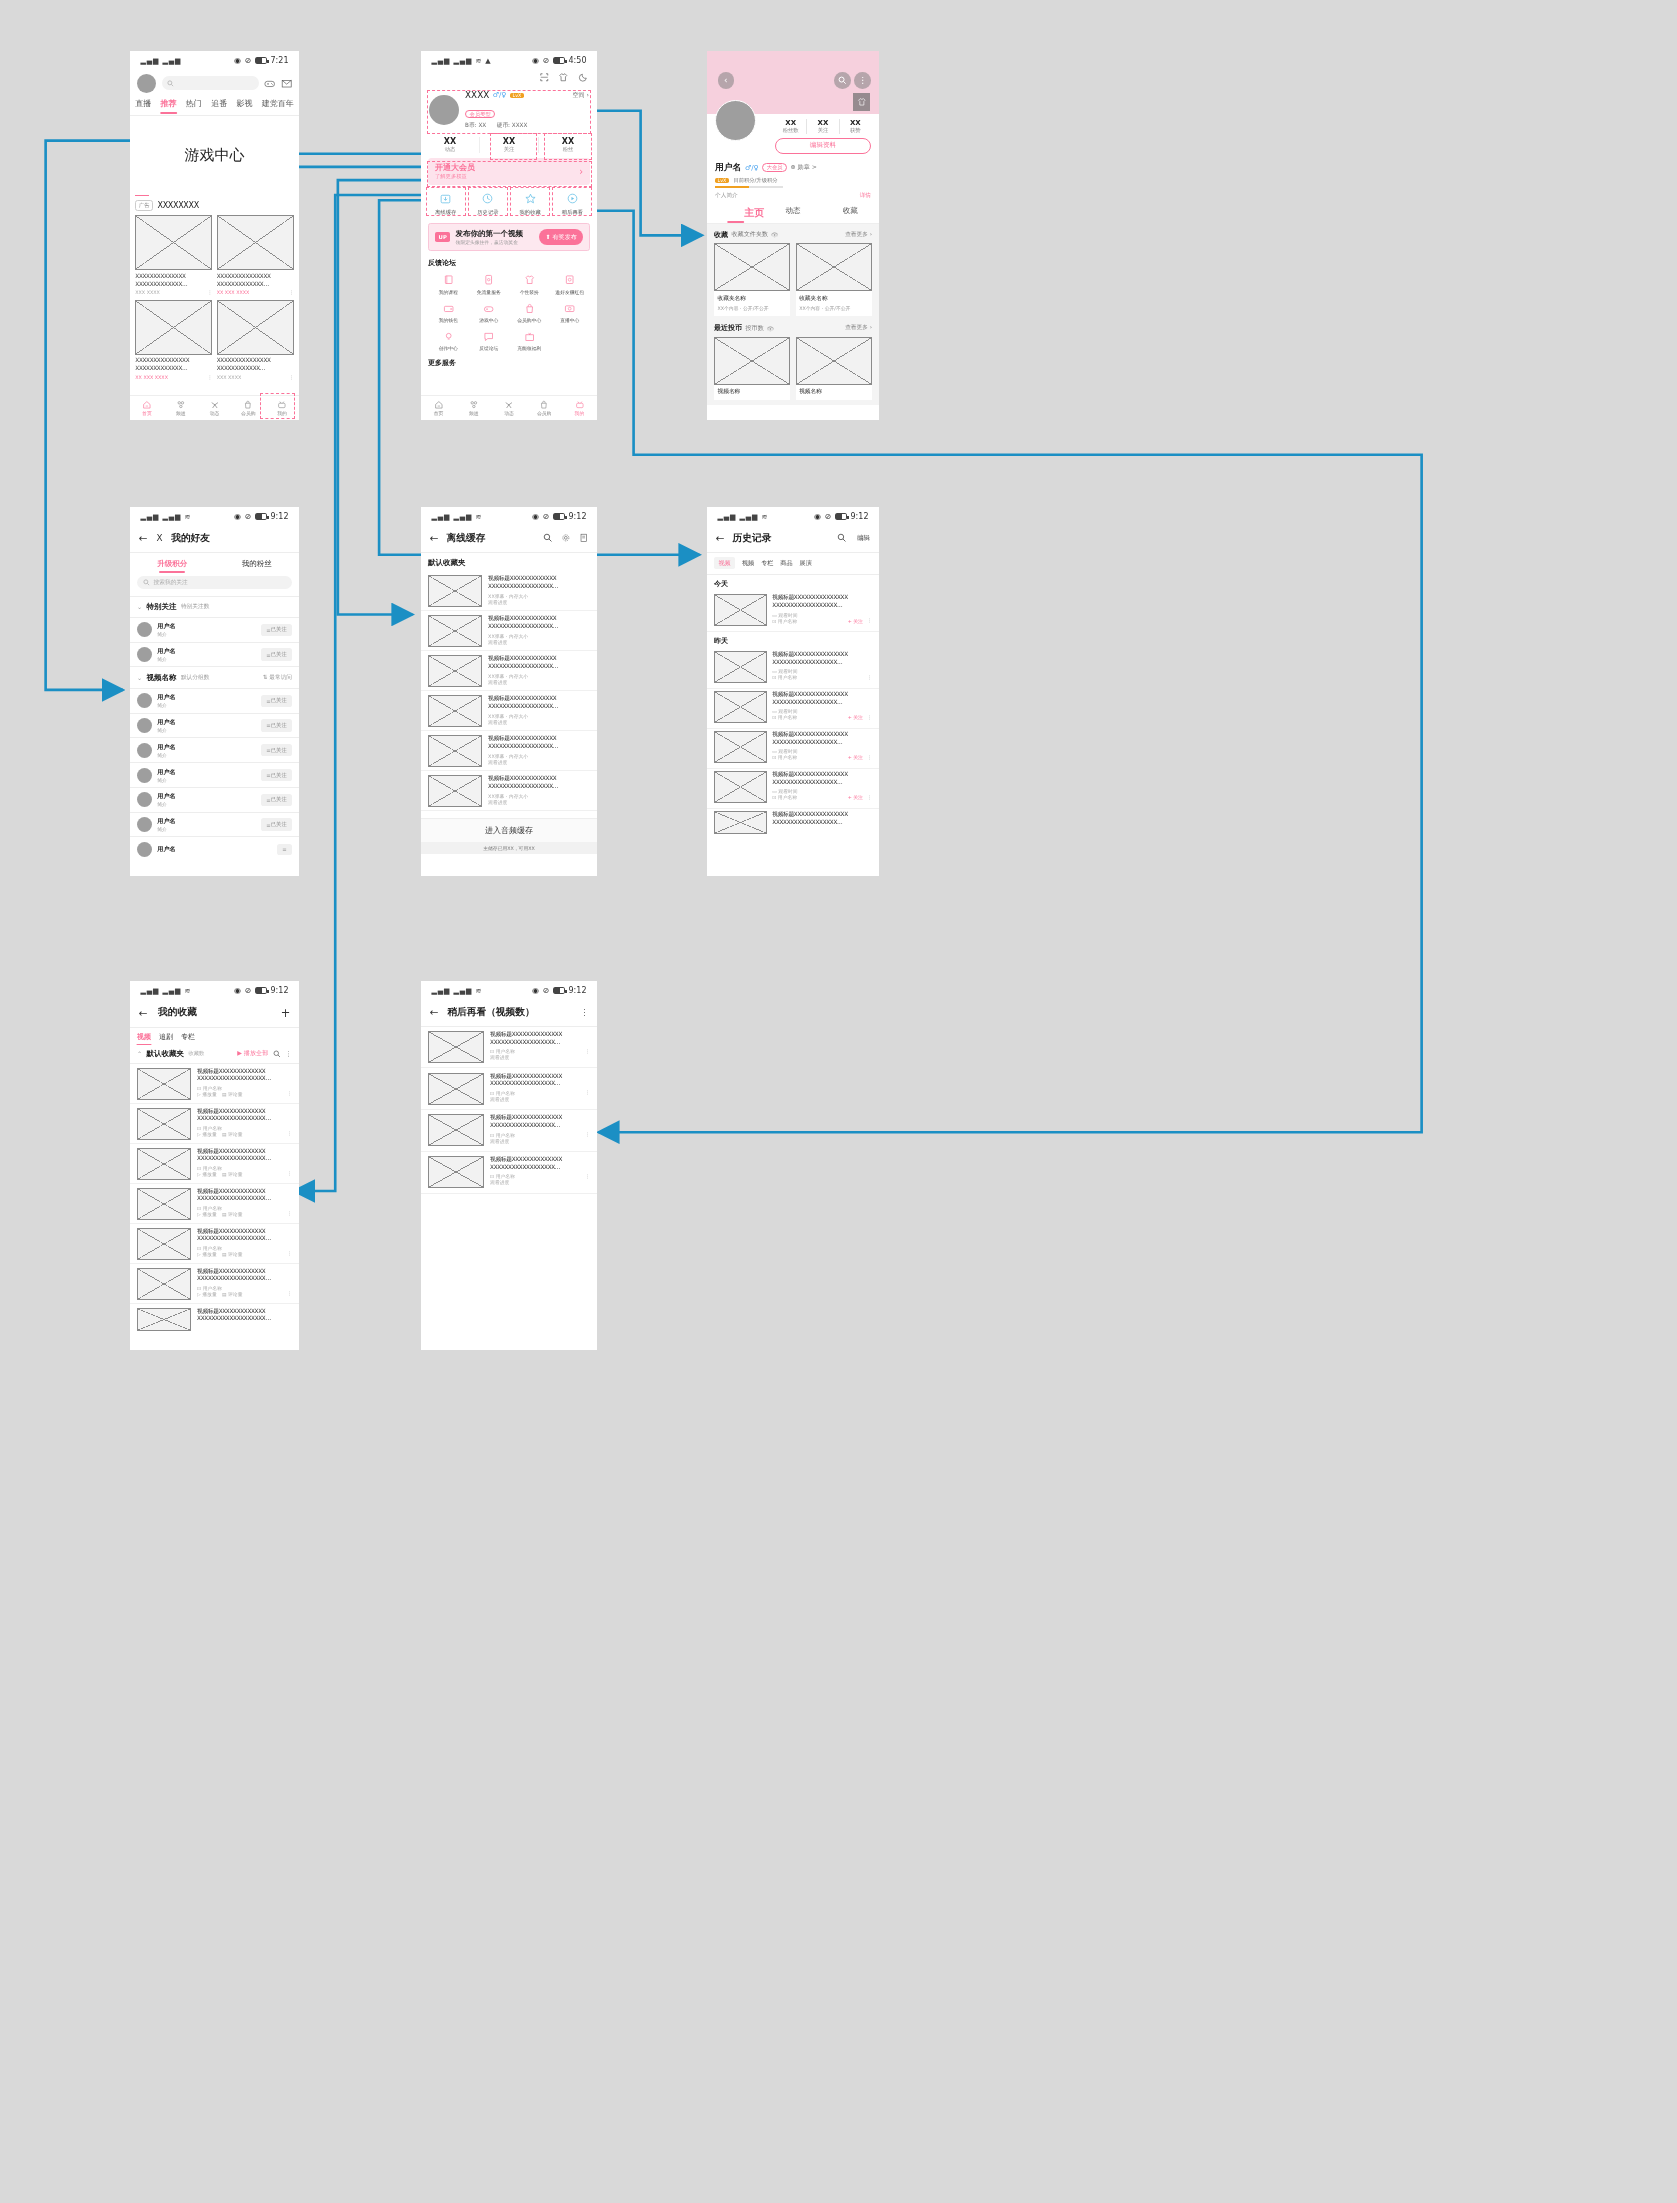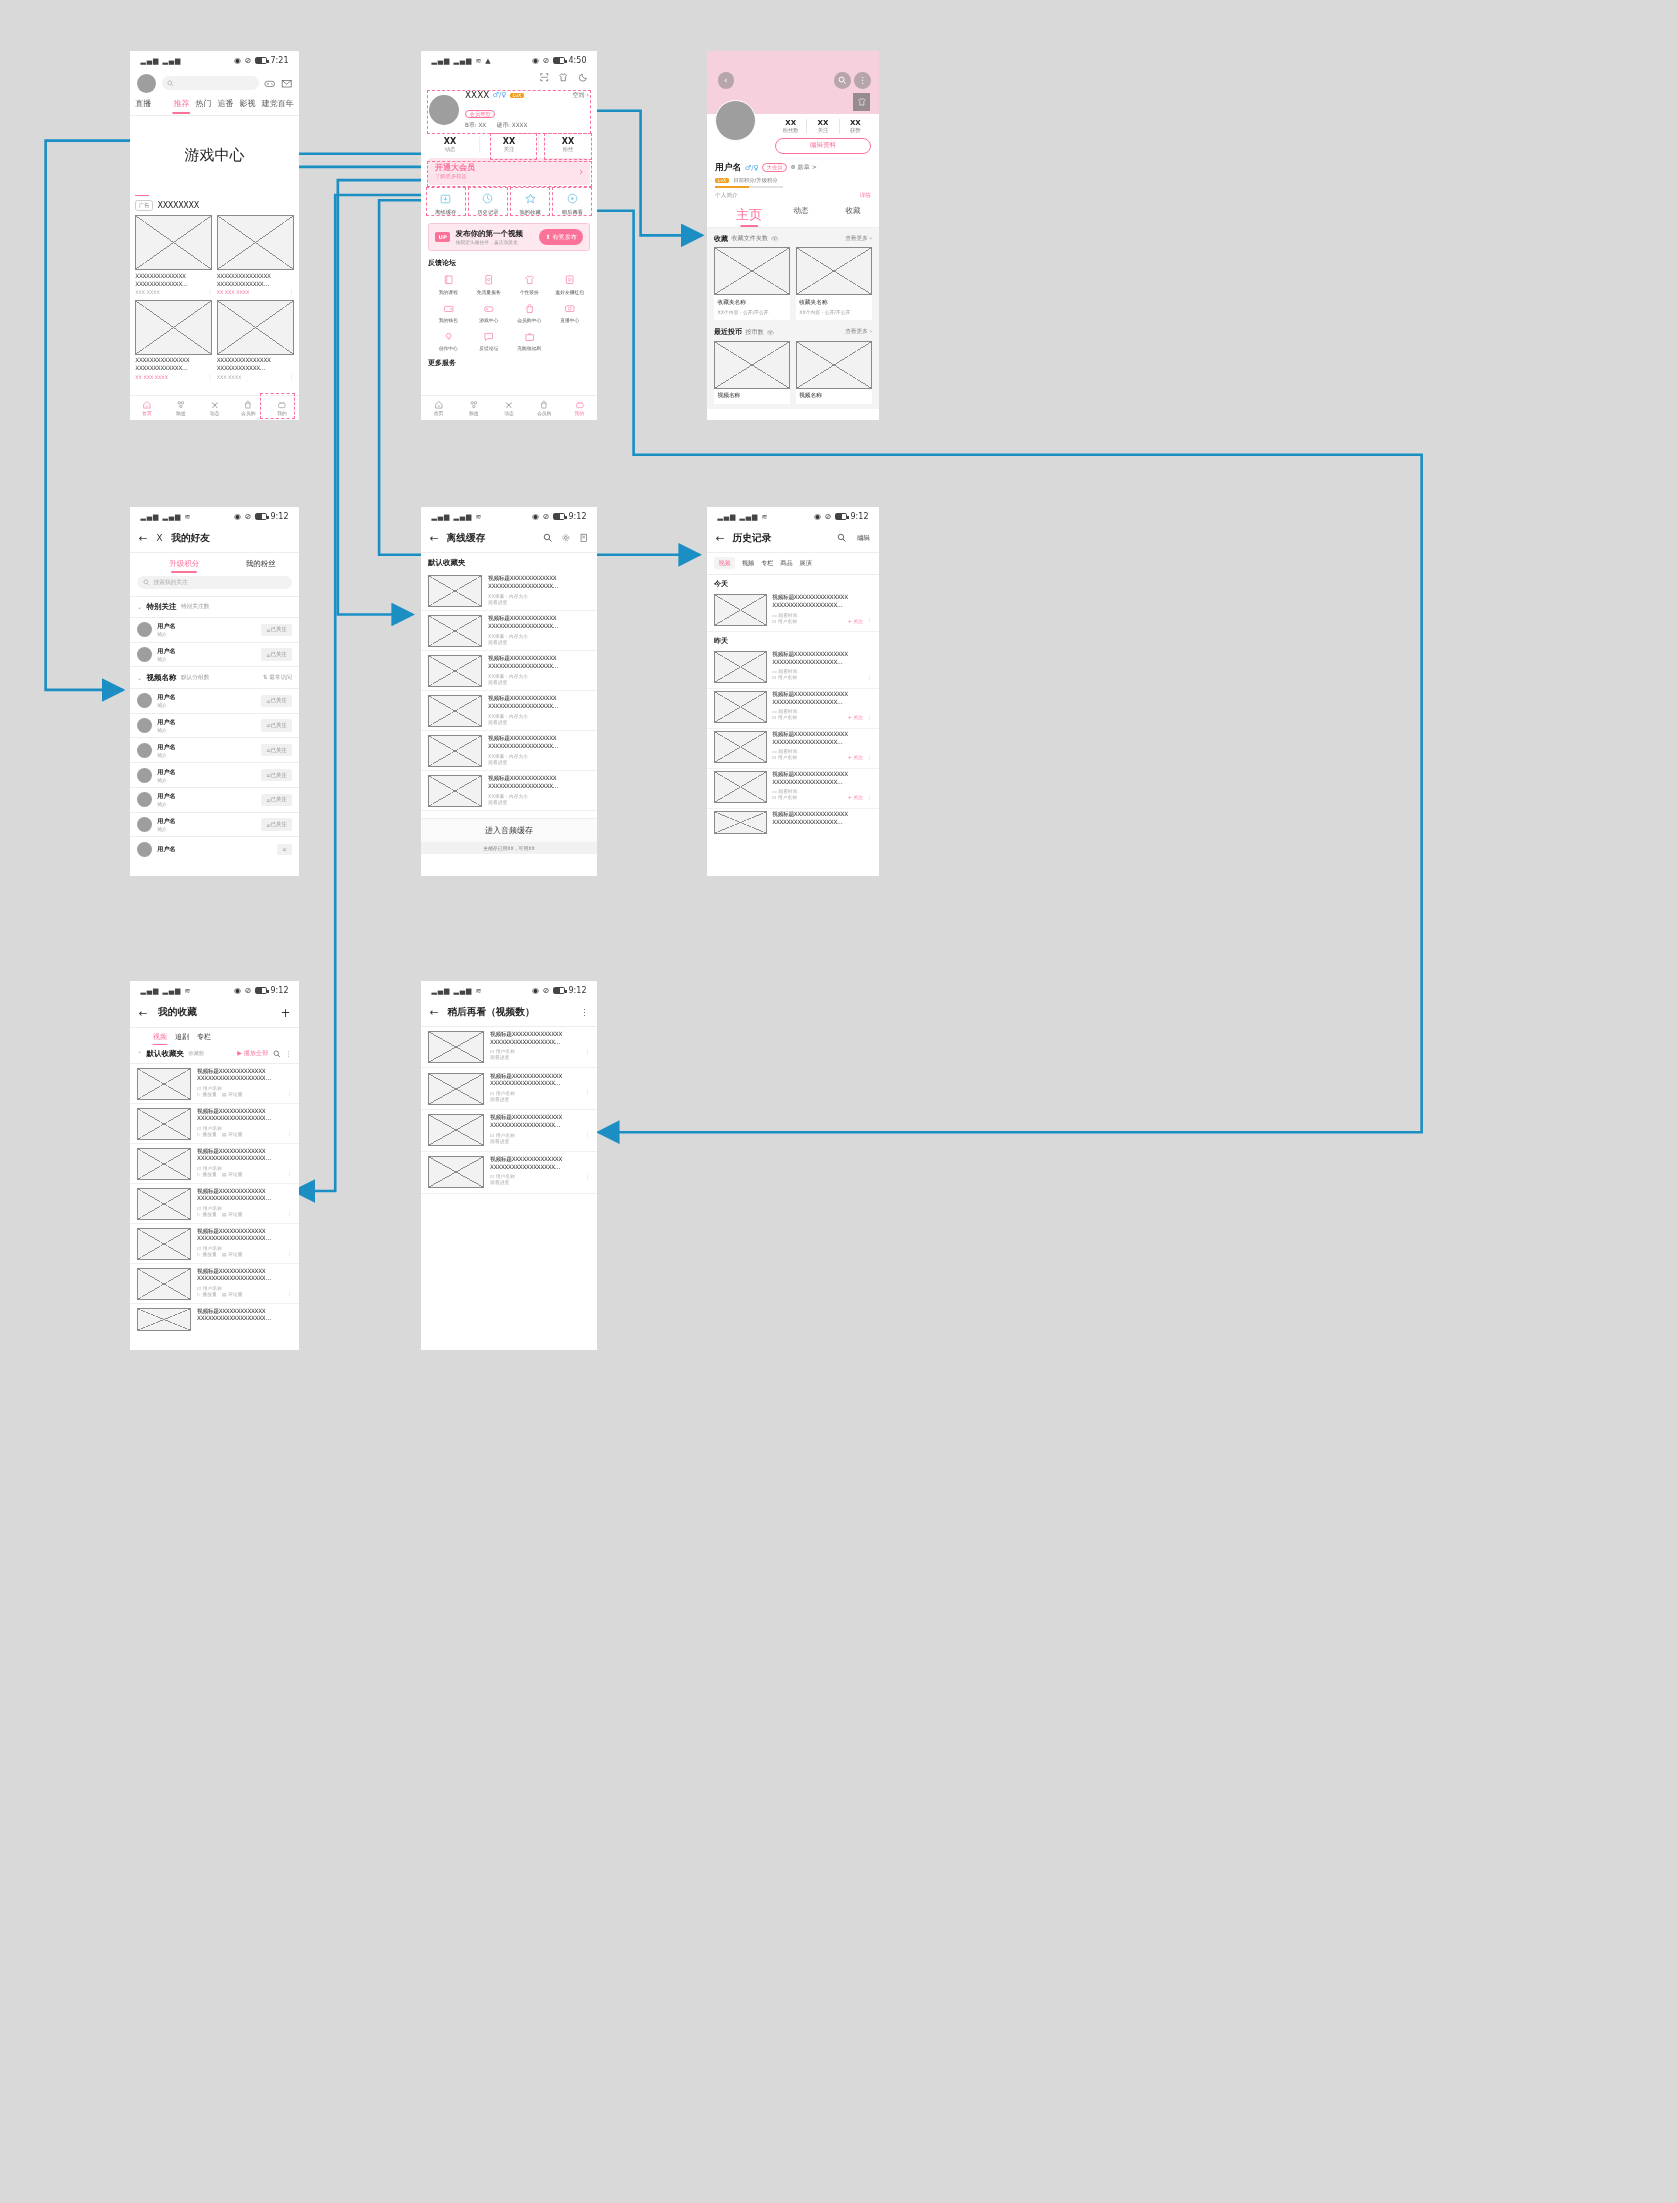--- a/index.html
+++ b/index.html
@@ -40,21 +40,21 @@
     content:""; position:absolute; left:0; top:0; width:100%; height:100%;
     background:
       linear-gradient(to top right, transparent calc(50% - 0.4px), #8a8a8a calc(50% - 0.4px), #8a8a8a calc(50% + 0.4px), transparent calc(50% + 0.4px));
   }
   .thumb::after{
     background:
       linear-gradient(to bottom right, transparent calc(50% - 0.4px), #8a8a8a calc(50% - 0.4px), #8a8a8a calc(50% + 0.4px), transparent calc(50% + 0.4px));
   }
   .avatar { background:#9e9e9e; border-radius:50%; }
   .pink { color:#fb7299; }
-  .tab-active { color:#fb7299; font-weight:normal; position:relative;margin-left:16px; }
+  .tab-active { color:#fb7299; font-weight:bold; position:relative; }
   .tab-ul { position:absolute; left:50%; transform:translateX(-50%); bottom:-4.4px; width:17.6px; height:1.8px; background:#fb7299; border-radius:1.8px;}
   .divider { height:0.9px; background:#ededed; }
   .xtext { letter-spacing:-0.3px; }
 
   
   .hl { position:absolute; border:1.8px dashed #fb7299; pointer-events:none; }
 
   
   svg.links { position:absolute; left:0; top:0; width:1677px; height:2203px; pointer-events:none; }
   .lk { fill:none; stroke:#1b8fc4; stroke-width:3; }
@@ -464,21 +464,21 @@
       </div>
       <div style="margin-top:1.8px;width:68px;height:1.8px;background:#e2e2e2;">
         <div style="width:50%;height:100%;background:#f0a020;"></div>
       </div>
       <div style="margin-top:4.4px;display:flex;align-items:center;">
         <span style="font-size:5.7px;color:#999;flex:1;">个人简介</span>
         <span class="pink" style="font-size:5.7px;">详情</span>
       </div>
     </div>
     <div style="margin-top:5.3px;display:flex;border-bottom:0.9px solid #eee;padding-bottom:3.5px;">
-      <div class="tab-active" style="flex:1;text-align:center;font-size:13px;position:relative;">
+      <div class="tab-active" style="flex:1;text-align:right;font-size:10px;position:relative;">
         <span>主页</span><span class="tab-ul" style="bottom:-3.5px;"></span>
       </div>
       <div style="flex:1;text-align:center;font-size:7.5px;color:#555;">动态</div>
       <div style="flex:1;text-align:center;font-size:7.5px;color:#555;">收藏</div>
     </div>
     <div style="background:#f4f4f4;padding:5.3px 7px;">
       <div style="display:flex;align-items:center;margin-bottom:3.5px;">
         <span style="font-size:7px;font-weight:bold;color:#222;">收藏</span>
         <span style="font-size:6.1px;color:#777;margin-left:3.5px;">收藏文件夹数</span>
         <span style="font-size:6.1px;color:#999;margin-left:2.6px;">👁</span>

